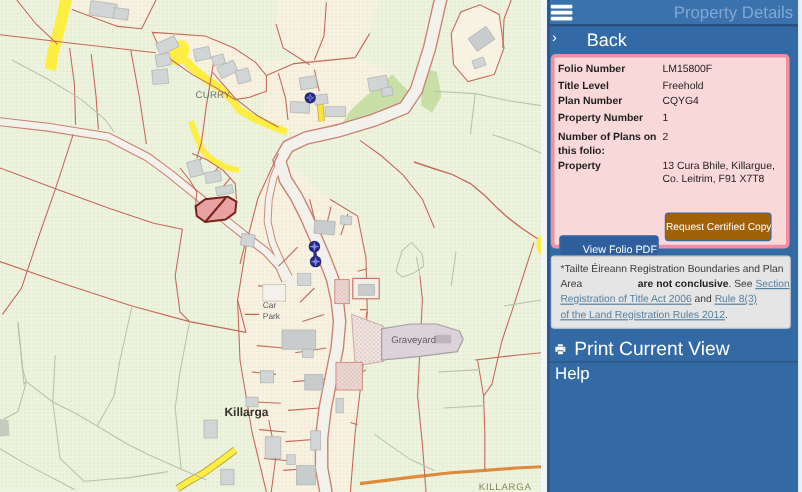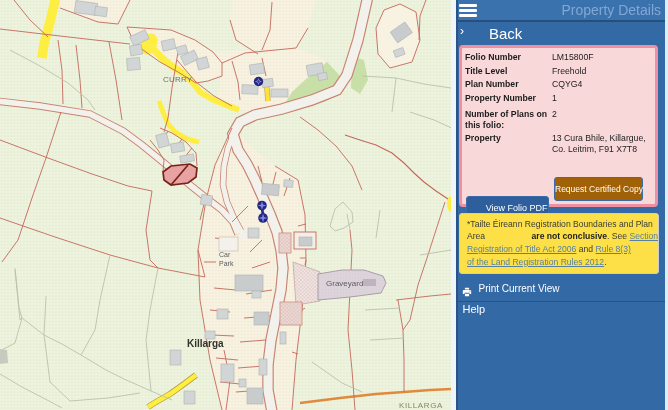--- a/index.html
+++ b/index.html
@@ -276,36 +276,36 @@
         <div class="lab">Property</div>
         <div class="val">13 Cura Bhile, Killargue,<br>Co. Leitrim, F91 X7T8</div>
       </div>
   </div>
 
   <div class="abs" style="left:9.5px;top:177px;width:83px;height:24px;background:#2e5e9c;border:1px solid #3a6aa8;
        box-sizing:border-box;border-radius:3px;color:#fff;font-size:9px;text-align:right;line-height:22px;margin-top:19px;">View Folio PDF</div>
   <div class="abs" style="left:98px;top:177px;width:89px;height:24px;background:#a16207;border:1px solid #3a6aa8;
        box-sizing:border-box;border-radius:3px;color:#fff;font-size:8.5px;text-align:center;line-height:22px;white-space:nowrap;">Request Certified Copy</div>
 
-  <div class="abs" style="left:3px;top:213px;width:200px;height:61px;box-sizing:border-box;background:#fde047;
+  <div class="abs" style="left:3px;top:213px;width:200px;height:61px;box-sizing:border-box;background:#e5e5e5;
        border:1px solid #c9ced4;border-radius:3px;color:#3a3a3a;font-size:8.6px;line-height:12.8px;padding:3.5px 0 0 7px;white-space:nowrap;overflow:hidden;">
     *Tailte Éireann Registration Boundaries and Plan<br>
     Area <b style="color:#222;padding-left:44px;">are not conclusive</b>. See <span class="lnk">Section 62(2) of</span><br>
     <span class="lnk">Registration of Title Act 2006</span> and <span class="lnk">Rule 8(3)</span><br>
     <span class="lnk">of the Land Registration Rules 2012</span>.
   </div>
 
   <div class="abs" style="left:5.5px;top:283px;width:10px;height:10px;" id="printicon">
     <svg width="10" height="10" viewBox="0 0 24 24">
         <path fill="#fff" d="M7 2h10v4H7zM4 7h16c1.1 0 2 .9 2 2v8h-4v-3H6v3H2V9c0-1.1.9-2 2-2zm3 9h10v6H7zm12-7.5a1.2 1.2 0 100 2.4 1.2 1.2 0 000-2.4z"></path>
       </svg>
   </div>
-  <div class="abs" style="left:22.5px;top:283px;color:#fff;font-size:10px;">Print Current View</div>
+  <div class="abs" style="left:22.5px;top:283px;color:#fff;font-size:16px;">Print Current View</div>
   <div class="abs" style="left:0;top:300.5px;width:209px;height:1px;background:#2a537f;"></div>
-  <div class="abs" style="left:6.5px;top:302.5px;color:#fff;font-size:11px;">Help</div>
+  <div class="abs" style="left:6.5px;top:302.5px;color:#fff;font-size:14px;">Help</div>
 </div>
 <div id="rstrip"></div>
 <style>
 .lnk{color:#57819f;text-decoration:underline;}
 .row{margin-bottom:2.5px;display:flex;}
 .lab{width:87px;font-weight:bold;flex:0 0 87px;}
 .val{width:100px;}
 </style>
 
 </body></html>

